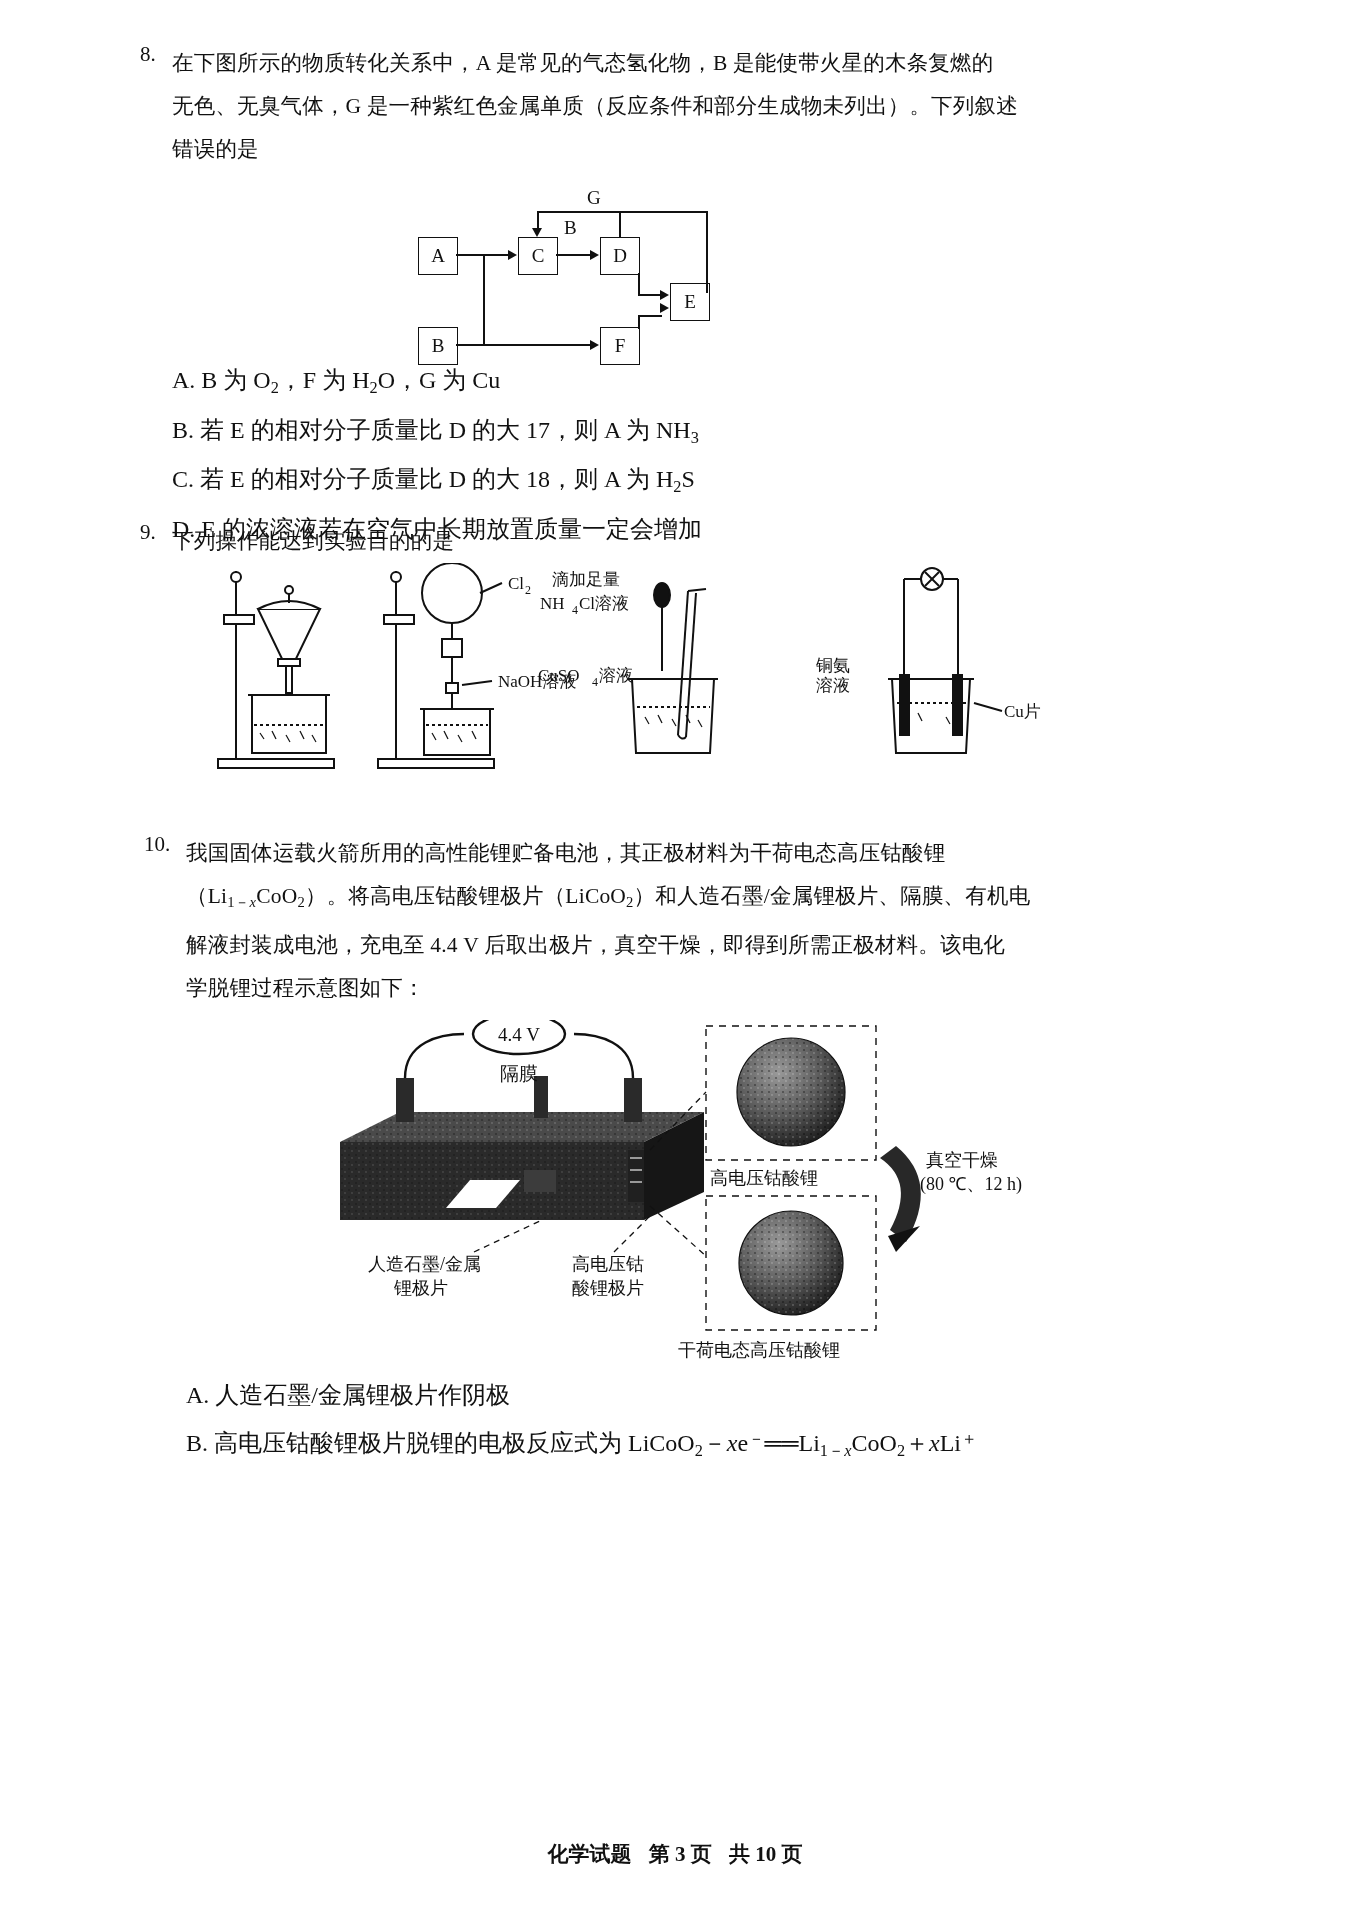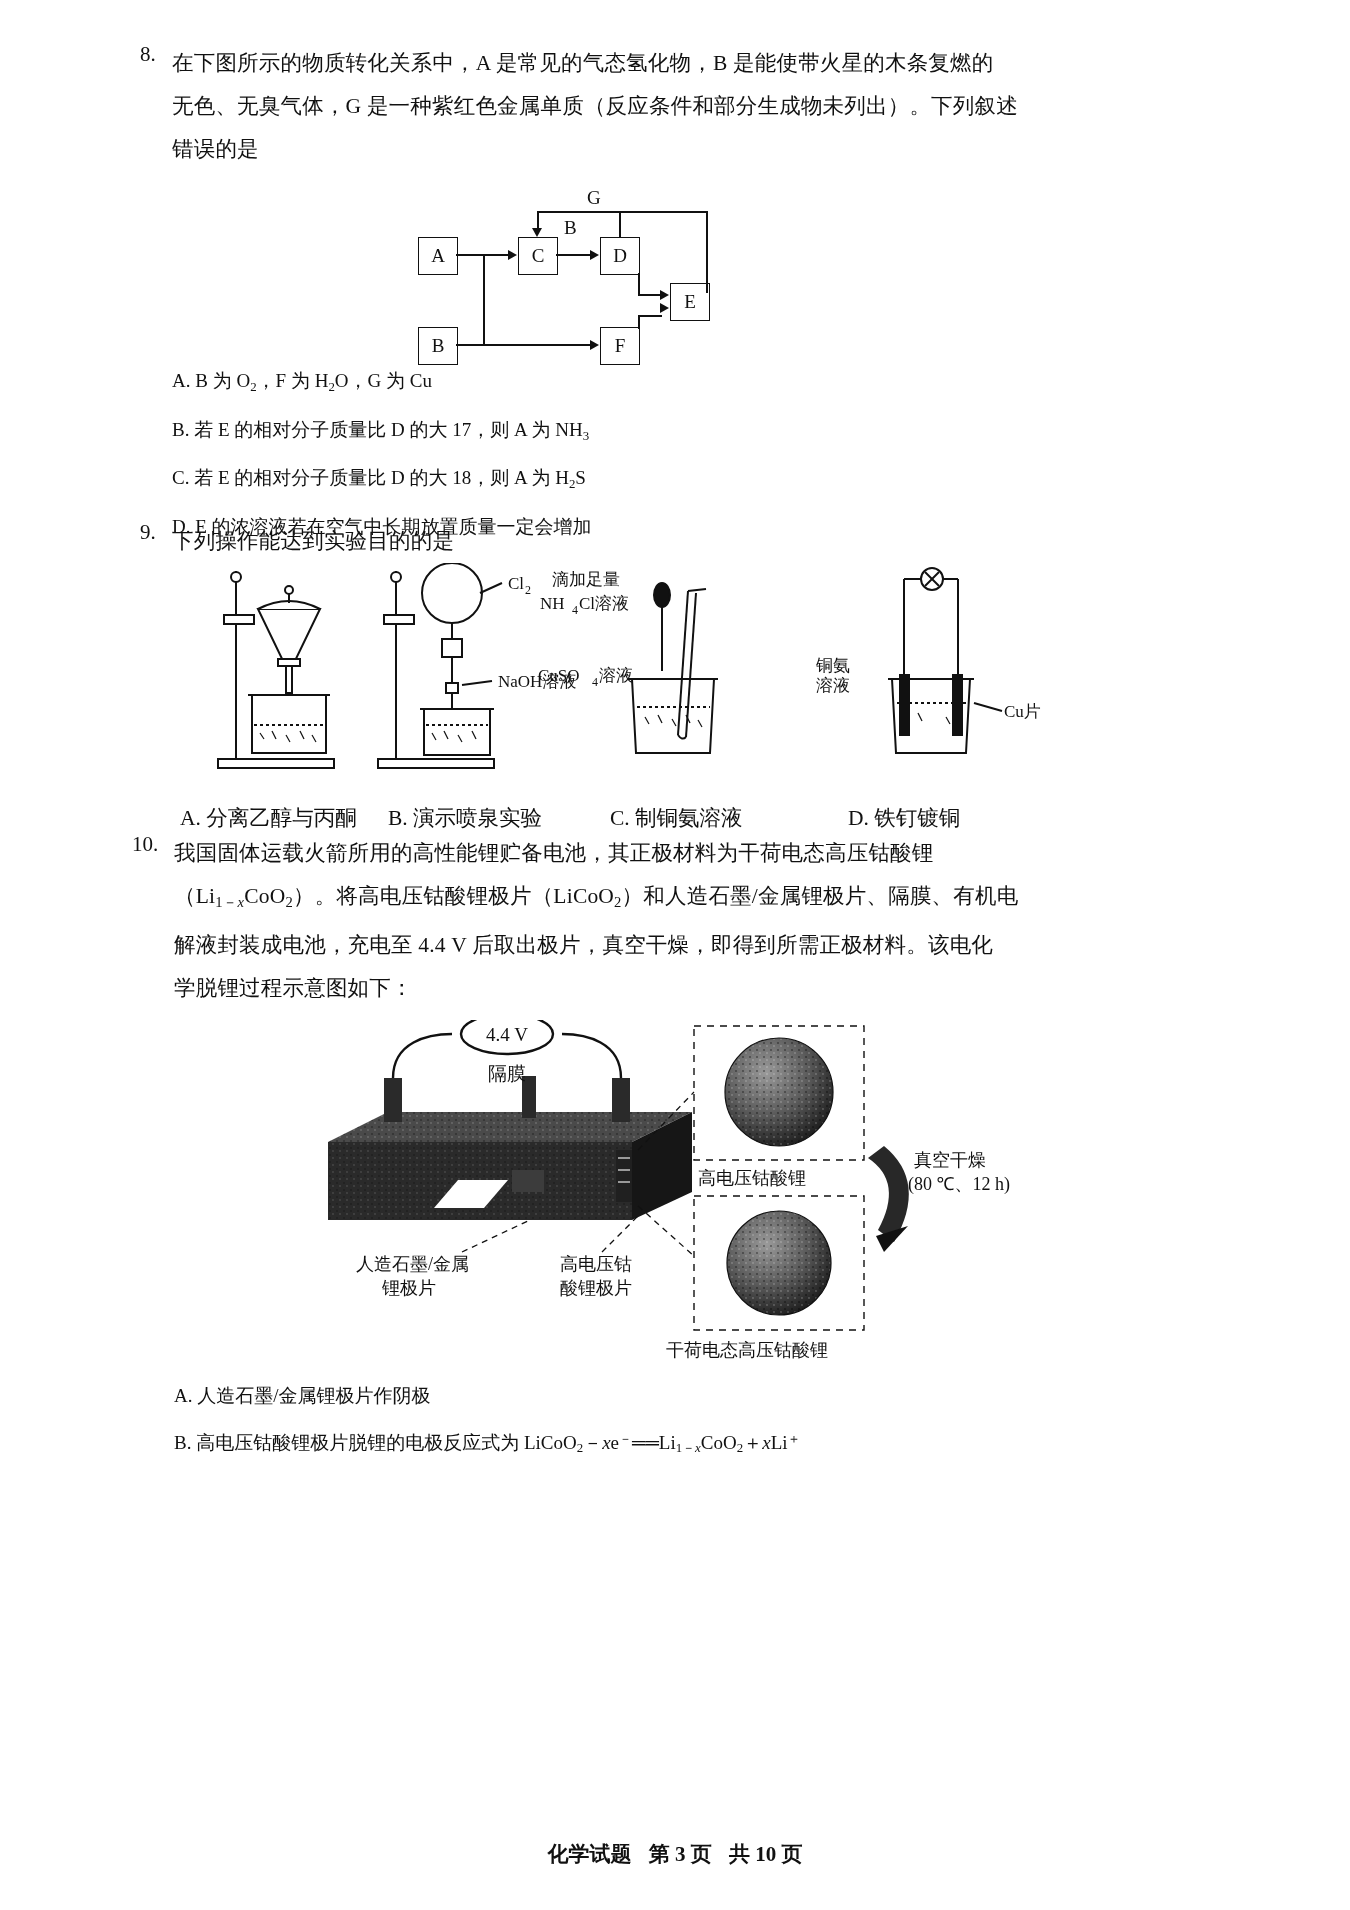--- a/index.html
+++ b/index.html
@@ -20,21 +20,21 @@
     font-size:21px;
     font-family:"Liberation Serif", serif;
   }
   .qtext {
     font-size:21.5px;
     line-height:43px;
     letter-spacing:0.2px;
     font-family:"Liberation Serif", serif;
   }
   .opt {
-    font-size:19px;
+    font-size:24px;
     line-height:43px;
     font-family:"Liberation Serif", serif;
   }
   sub { font-size:0.68em; vertical-align:-0.28em; }
   sup { font-size:0.68em; vertical-align:0.45em; }
   i { font-style:italic; }
 
   
   #q8 { left:140px; top:42px; width:1080px; }
   #q8 .body { margin-left:32px; }
@@ -62,21 +62,21 @@
   }
 
   
   #q9 { left:140px; top:520px; width:1090px; }
   #q9 .body { margin-left:32px; }
   .appar { position:relative; width:1090px; height:230px; }
   .opts9 { position:relative; margin-top:10px; height:40px; }
   .opts9 span { position:absolute; font-size:21.5px; }
 
   
-  #q10 { left:132px; top:832px; width:1090px; }
+  #q10 { left:144px; top:832px; width:1090px; }
   #q10 .body { margin-left:42px; }
   .diag10 { position:relative; width:1090px; height:350px; margin-top:10px; }
 
   
   .footer {
     position:absolute; left:0; top:1840px; width:1350px;
     text-align:center; font-size:21px; font-weight:bold;
     font-family:"Liberation Serif", serif;
   }
   .footer span { margin:0 6px; }
@@ -252,26 +252,20 @@
           <text x="398" y="118">CuSO</text>
           <text x="452" y="123" font-size="12">4</text>
           <text x="459" y="118">溶液</text>
           <text x="676" y="108">铜氨</text>
           <text x="676" y="128">溶液</text>
           <text x="864" y="154">Cu片</text>
         </g>
       </svg>
     </div>
 
-    <div class="opts9">
-      <span style="left:40px;">A. 分离乙醇与丙酮</span>
-      <span style="left:248px;">B. 演示喷泉实验</span>
-      <span style="left:470px;">C. 制铜氨溶液</span>
-      <span style="left:708px;">D. 铁钉镀铜</span>
-    </div>
   </div>
 
   <div class="qblock" id="q10">
     <div class="qnum" style="left:0; top:0;">10.</div>
     <div class="body">
       <div class="qtext">我国固体运载火箭所用的高性能锂贮备电池，其正极材料为干荷电态高压钴酸锂</div>
       <div class="qtext">（Li<sub>1－<i>x</i></sub>CoO<sub>2</sub>）。将高电压钴酸锂极片（LiCoO<sub>2</sub>）和人造石墨/金属锂极片、隔膜、有机电</div>
       <div class="qtext">解液封装成电池，充电至 4.4 V 后取出极片，真空干燥，即得到所需正极材料。该电化</div>
       <div class="qtext">学脱锂过程示意图如下：</div>
     </div>

